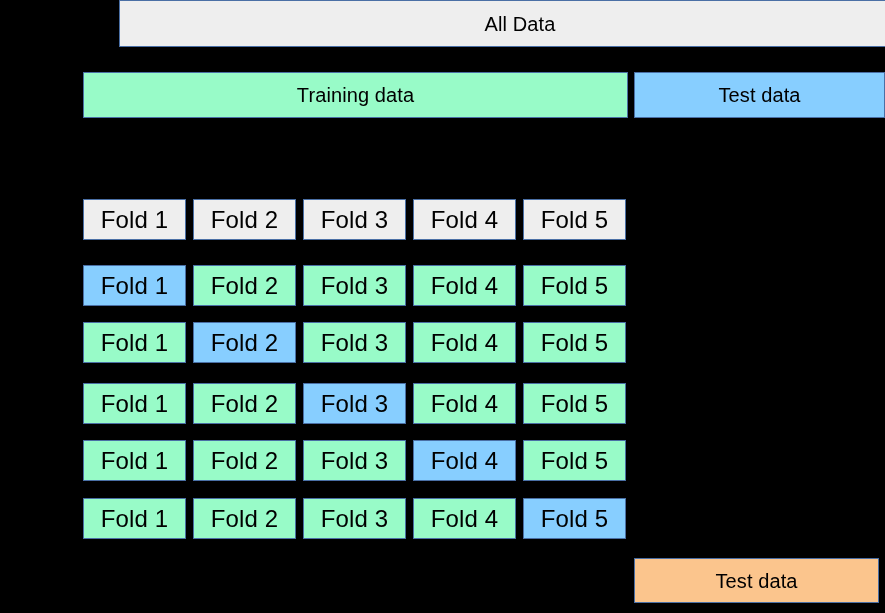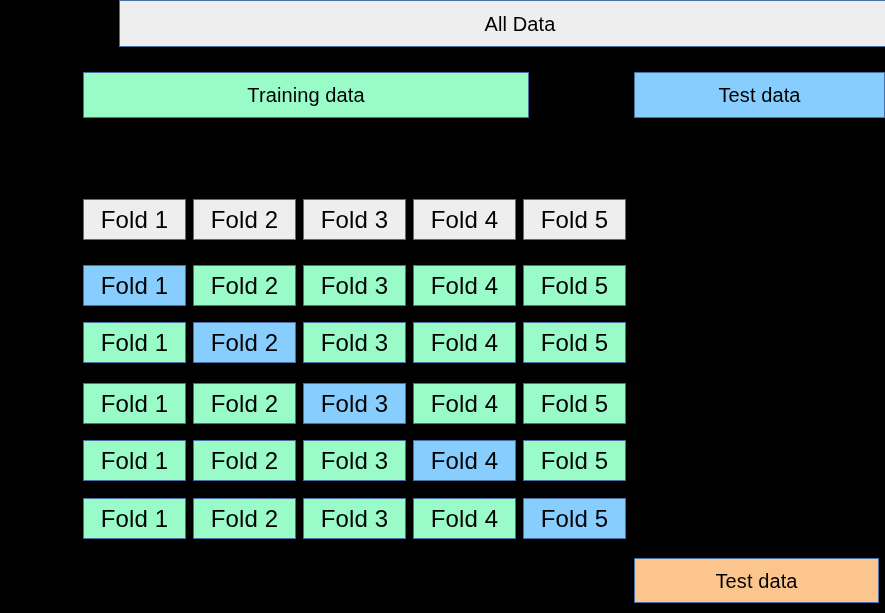--- a/index.html
+++ b/index.html
@@ -51,21 +51,21 @@
 </style>
 </head>
 <body>
 
 <div id="diagram">
 
   <div class="box banner c-gray" id="all-data-box" style="left: 83px; top: 0px; width: 802px; height: 47px; margin-left: 36px;">
     <span>All Data</span>
   </div>
 
-  <div class="box banner c-green" id="training-data-box" style="left: 83px; top: 72px; width: 446px; height: 46px;">
+  <div class="box banner c-green" id="training-data-box" style="left: 83px; top: 72px; width: 545px; height: 46px;">
     <span>Training data</span>
   </div>
 
   <div class="box banner c-blue" id="test-data-box" style="left: 634px; top: 72px; width: 251px; height: 46px;">
     <span>Test data</span>
   </div>
 
   <div id="folds-layer">
       <div class="box fold c-gray" style="left: 83px; top: 199px; width: 103px; height: 41px;">
         <span>Fold 1</span>

